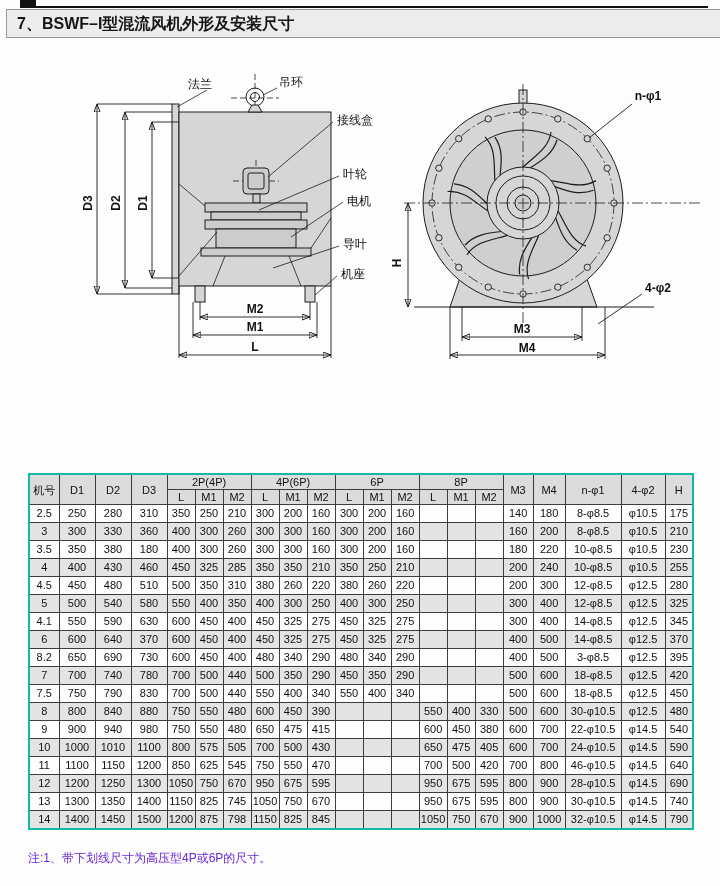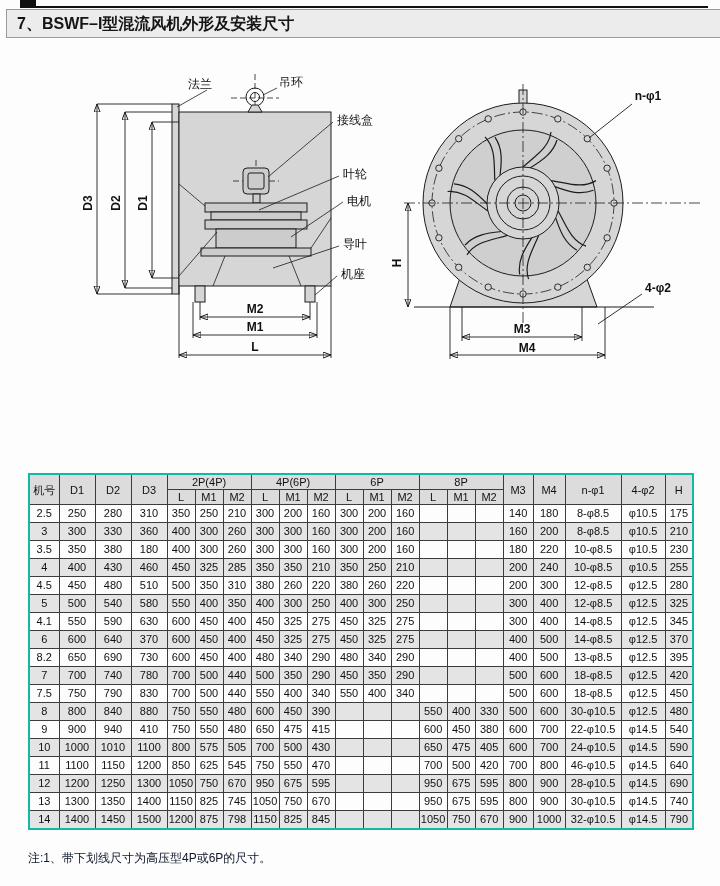--- a/index.html
+++ b/index.html
@@ -40,21 +40,21 @@
     font-size:11px;border:2px solid #14b8a6;
   }
   .spec th,.spec td{
     border:1px solid #3c3c3c;text-align:center;vertical-align:middle;
     padding:0 1px;height:17px;line-height:17px;white-space:nowrap;overflow:hidden;
   }
   .spec thead th{background:#dcdcdc;font-weight:normal;height:14px;line-height:14px;}
   .spec tr.alt td{background:#e4e4e4;}
   .u{border-bottom:1px solid #111;padding-bottom:11px;}
   
-  .note{position:absolute;left:28px;top:850px;font-size:12px;color:#0f172a;}
+  .note{position:absolute;left:28px;top:850px;font-size:12px;color:#6d28d9;}
 </style>
 </head>
 <body>
 
 <div class="top-tab"></div>
 <div class="top-line"></div>
 <div class="titlebar">7、BSWF–I型混流风机外形及安装尺寸</div>
 
 <svg class="draw" style="left:55px;top:70px" width="340" height="380" viewBox="0 0 340 380">
   <defs>
@@ -463,21 +463,21 @@
         <td>340</td>
         <td>290</td>
         <td>480</td>
         <td>340</td>
         <td>290</td>
         <td></td>
         <td></td>
         <td></td>
         <td>400</td>
         <td>500</td>
-        <td>13-φ8.5</td>
+        <td>3-φ8.5</td>
         <td>φ12.5</td>
         <td>395</td>
       </tr>
       <tr class="alt">
         <td>7</td>
         <td>700</td>
         <td>740</td>
         <td>780</td>
         <td><span class="u">700</span></td>
         <td><span class="u">500</span></td>
@@ -540,21 +540,21 @@
         <td>500</td>
         <td>600</td>
         <td>30-φ10.5</td>
         <td>φ12.5</td>
         <td>480</td>
       </tr>
       <tr>
         <td>9</td>
         <td>900</td>
         <td>940</td>
-        <td>410</td>
+        <td>980</td>
         <td>750</td>
         <td>550</td>
         <td>480</td>
         <td>650</td>
         <td>475</td>
         <td>415</td>
         <td></td>
         <td></td>
         <td></td>
         <td>600</td>

